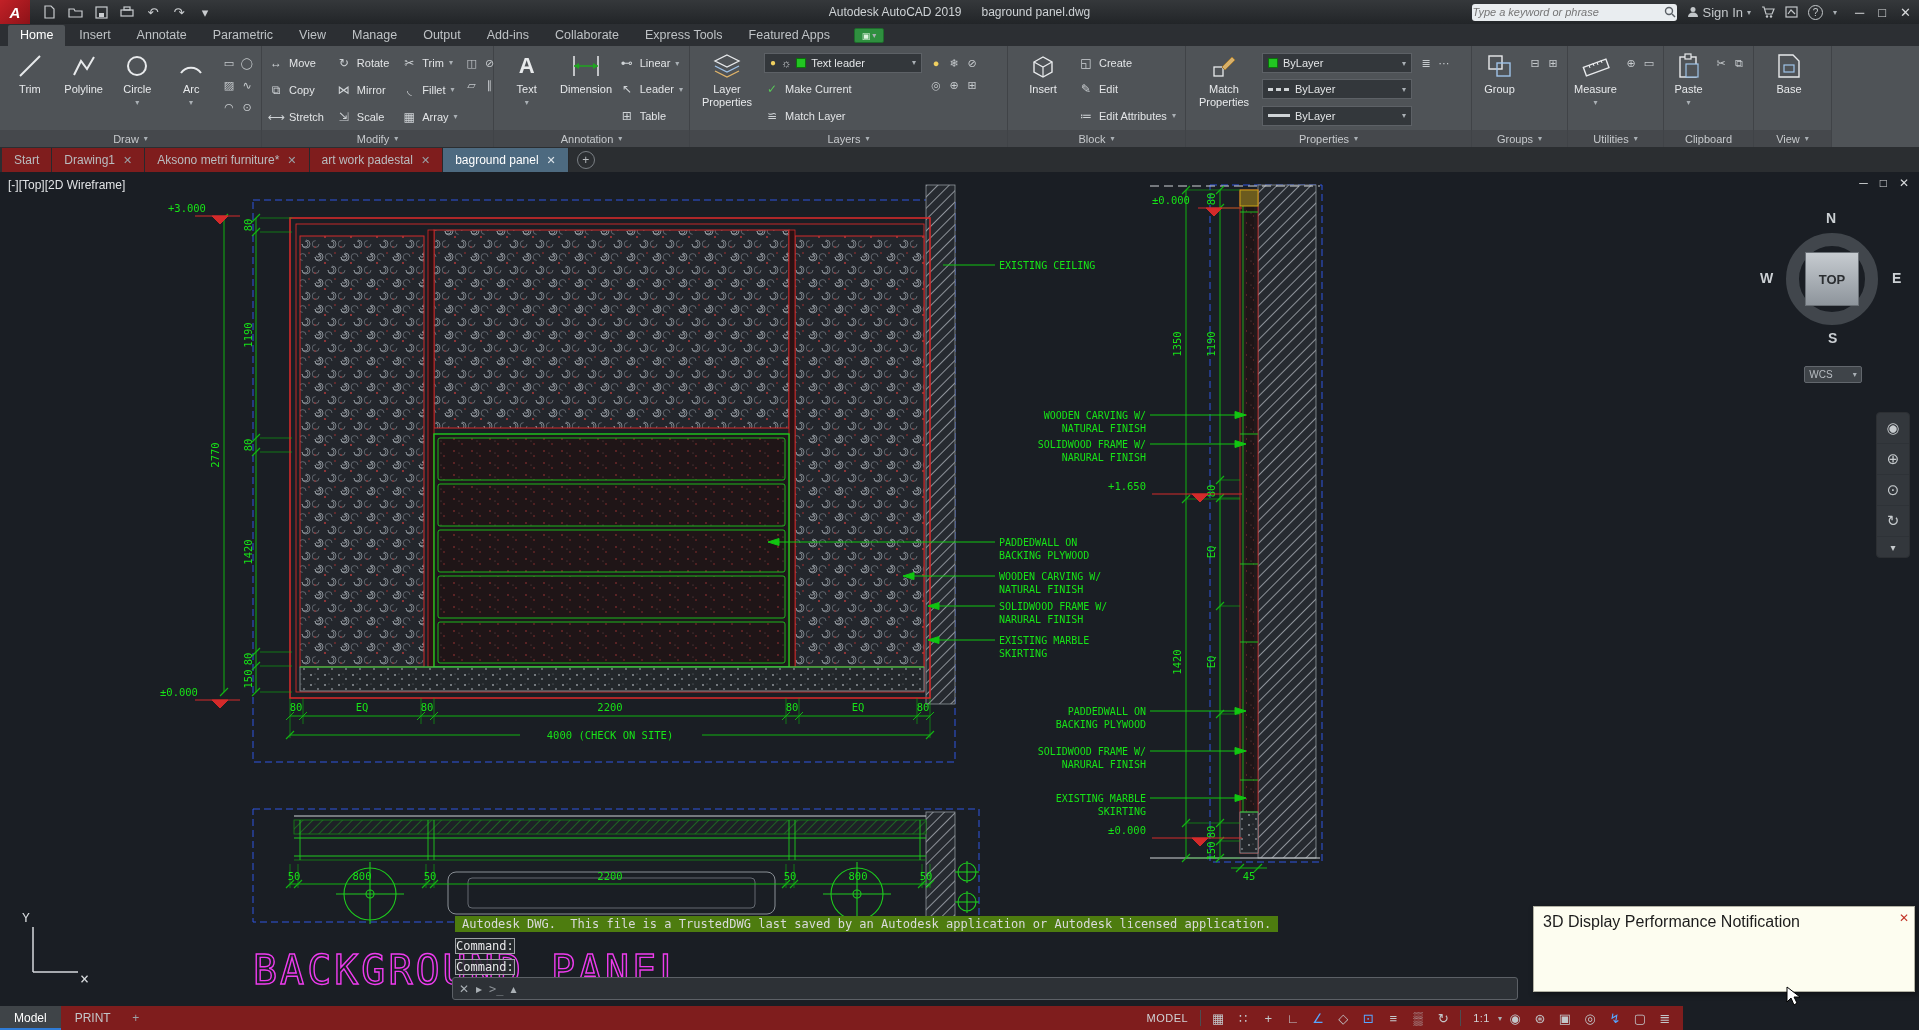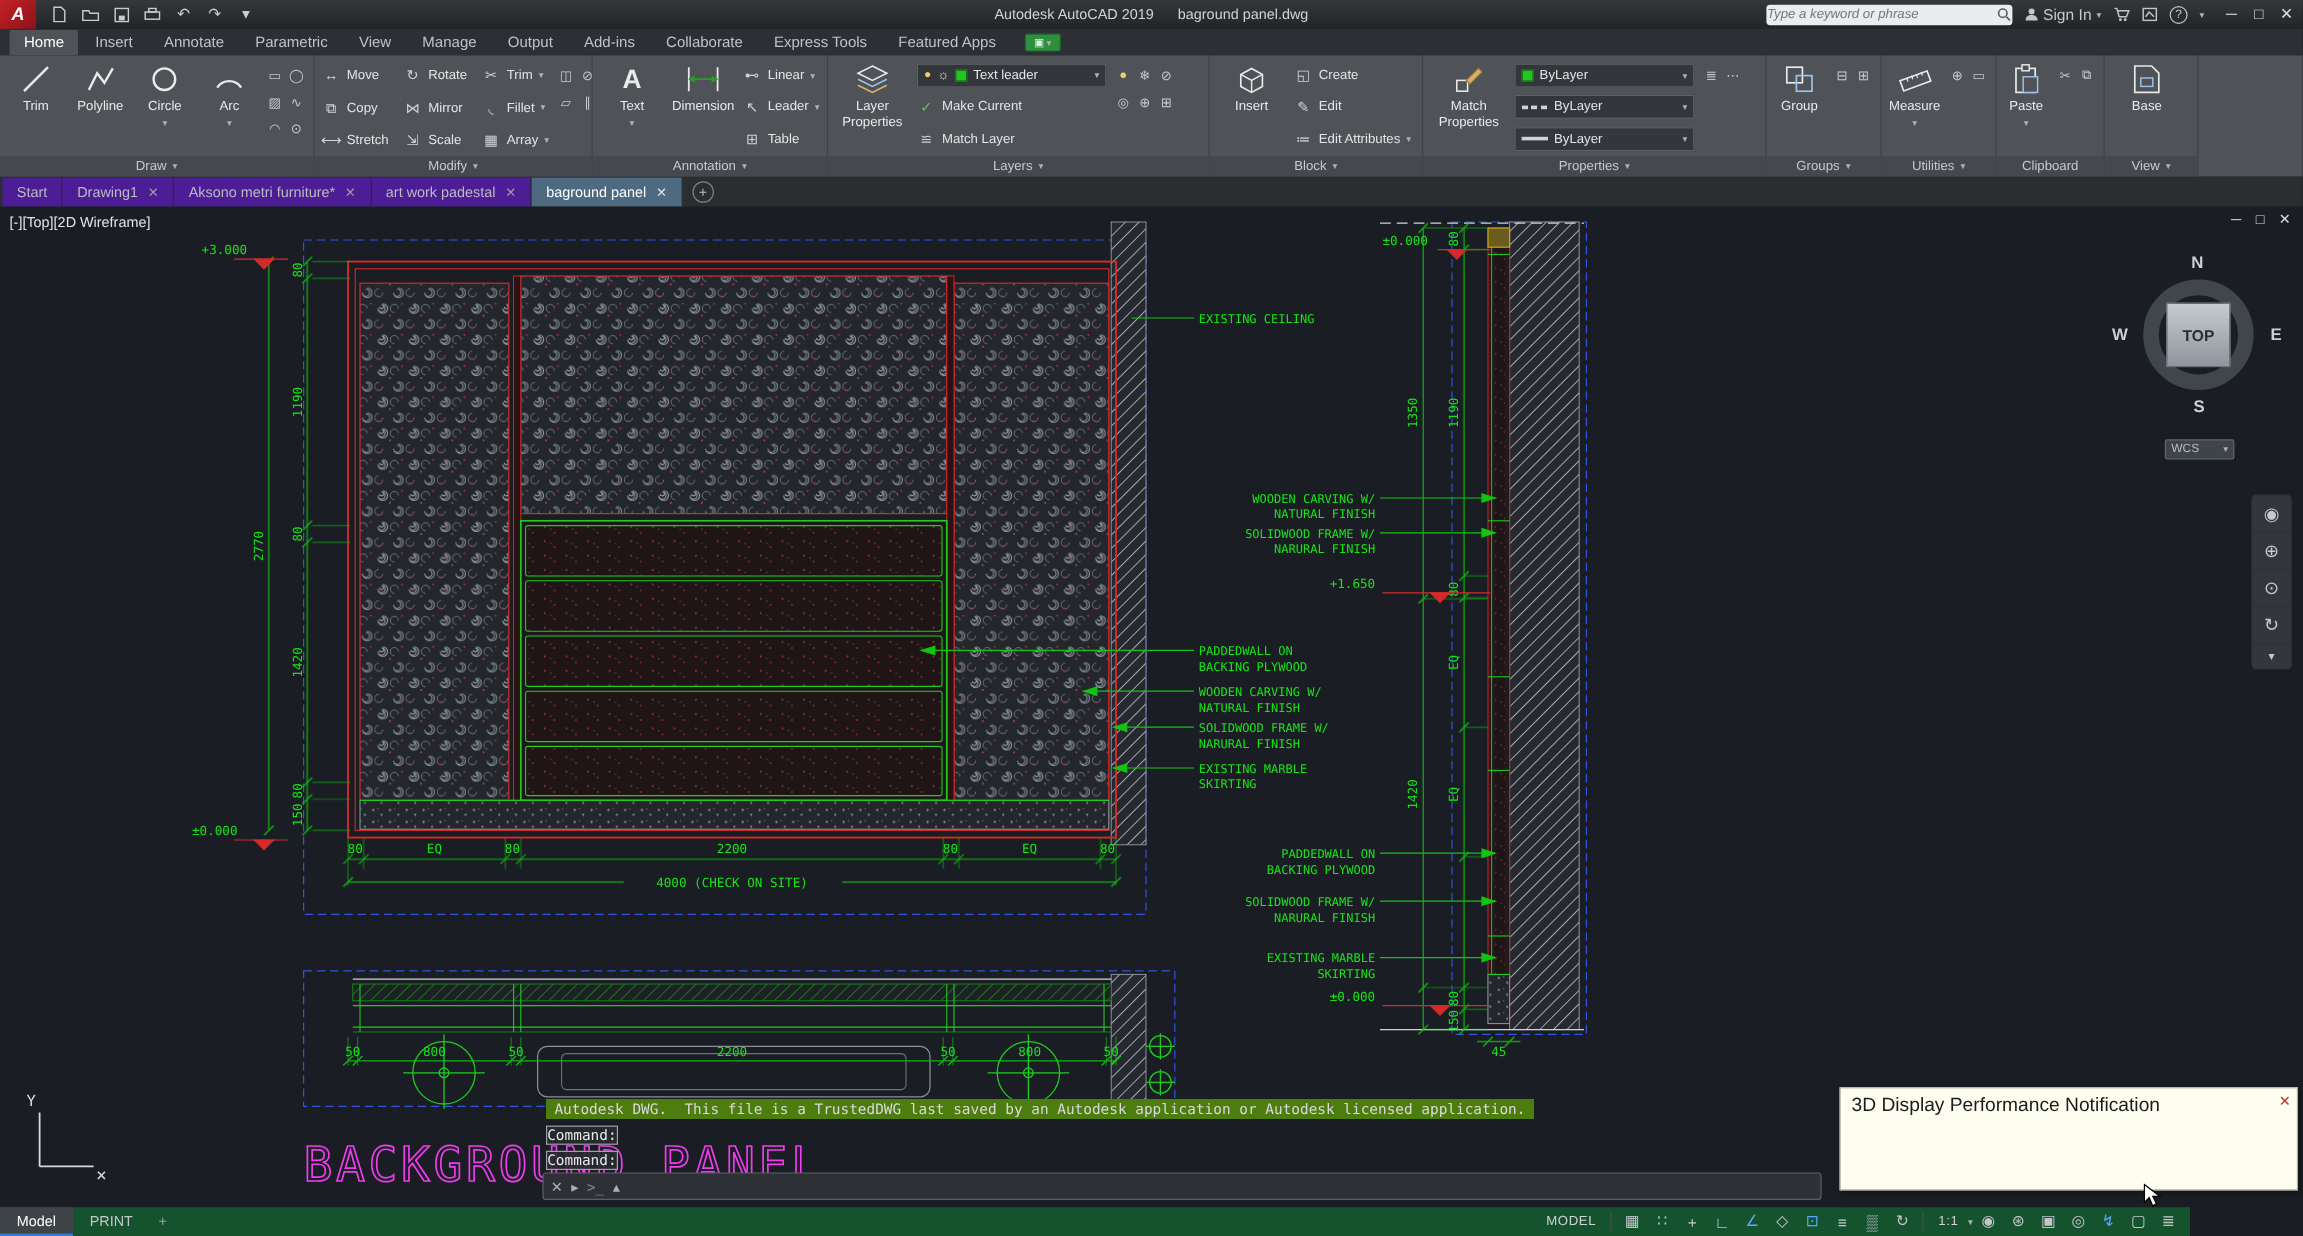--- a/index.html
+++ b/index.html
@@ -40,21 +40,21 @@
   .mg { display:flex; align-items:center; justify-content:center; color:#c6cacd; font-size:11px; }
   .caret { font-size:8px; color:#aab0b5; }
   .ddrop { display:flex; align-items:center; gap:5px; background:#33373b; border:1px solid #5d6166; height:20px; padding:0 5px; font-size:11px; color:#e3e5e7; }
   .chip { width:10px; height:10px; background:#22c522; border:1px solid #0d710d; }
   .modgrid { display:grid; grid-template-columns:repeat(3,auto); column-gap:12px; row-gap:0; align-content:space-around; }
   .lineicon { width:22px; height:3px; background:#cfd3d6; }
   .lineicon.dash { background:repeating-linear-gradient(90deg,#cfd3d6 0 5px,transparent 5px 8px); }
 
   
   #filetabs { position:absolute; left:0; top:147px; width:1919px; height:25px; background:#2b2e31; display:flex; align-items:flex-end; padding-left:2px; z-index:27; }
-  .ftab { height:24px; display:flex; align-items:center; gap:8px; padding:0 12px; background:#4c1d95; color:#b9bcbf; font-size:12px; border-right:1px solid #27292c; }
+  .ftab { height:24px; display:flex; align-items:center; gap:8px; padding:0 12px; background:#7f1d1d; color:#b9bcbf; font-size:12px; border-right:1px solid #27292c; }
   .ftab.active { background:#4d6a80; color:#ffffff; }
   .ftab .fx { font-size:11px; color:#9aa0a5; }
   .ftab.active .fx { color:#dce4ea; }
   .fplus { width:18px; height:18px; border:1px solid #7a7f84; border-radius:50%; display:flex; align-items:center; justify-content:center; margin:0 0 3px 8px; color:#b9bcbf; font-size:12px; }
 
   
   #canvas { position:absolute; left:0; top:172px; width:1919px; height:834px; background:#1a1e24; z-index:1; }
   #canvas svg text { fill:#17e317; font-family:"DejaVu Sans Mono",monospace; font-size:10.5px; }
   #canvas svg text.note { font-size:10px; }
   #canvas svg text.big-title { font-size:40px; letter-spacing:3px; fill:none; stroke:#ee3cee; stroke-width:1.4; }
@@ -71,21 +71,21 @@
   
   #cmd-trusted { position:absolute; left:455px; top:916px; background:#4d7c0f; color:#d9dadb; font-family:"DejaVu Sans Mono",monospace; font-size:12px; padding:1px 7px; z-index:6; white-space:pre; }
   .cmd-line { position:absolute; left:455px; background:rgba(38,42,46,.9); border:1px solid #9ea2a6; color:#e8e9ea; font-family:"DejaVu Sans Mono",monospace; font-size:12px; padding:0 0; z-index:6; }
   #cmd-bar { position:absolute; left:452px; top:977px; width:1066px; height:23px; background:#2d3136; border:1px solid #5c6066; border-radius:3px; display:flex; align-items:center; gap:7px; padding:0 6px; z-index:6; }
   #cmd-bar .cbtn { color:#aab0b5; font-size:12px; }
   #cmd-bar .prompt-glyph { color:#8b9095; font-family:"DejaVu Sans Mono",monospace; font-size:12px; }
   #cmd-bar input { flex:1; background:transparent; border:none; outline:none; color:#d0d4d8; font-family:"DejaVu Sans Mono",monospace; font-size:12px; font-style:italic; }
   #cmd-bar input::placeholder { color:#8b9095; font-style:italic; }
 
   
-  #statusbar { position:absolute; left:0; top:1006px; width:1825px; height:24px; background:#14532d; display:flex; align-items:center; z-index:31; }
+  #statusbar { position:absolute; left:0; top:1006px; width:1683px; height:24px; background:#7f1d1d; display:flex; align-items:center; z-index:31; }
   .stab { height:24px; display:flex; align-items:center; padding:0 14px; color:#c3c6c9; font-size:12px; }
   .stab.active { background:#3f4448; color:#ffffff; box-shadow:inset 0 -2px 0 #2f7cd6; }
   .stab-plus { width:22px; height:22px; display:flex; align-items:center; justify-content:center; color:#9ea3a8; }
   .sb-right { margin-left:auto; display:flex; align-items:center; gap:1px; padding-right:6px; }
   .sic { min-width:24px; height:22px; display:flex; align-items:center; justify-content:center; color:#c3c6c9; font-size:13px; padding:0 2px; }
   .sic.blue { color:#58a6ff; }
   .sb-label { color:#d0d3d6; font-size:11px; padding:0 7px; letter-spacing:.5px; }
   .sb-sep { width:1px; height:16px; background:#4a4e52; margin:0 4px; }
 
   

